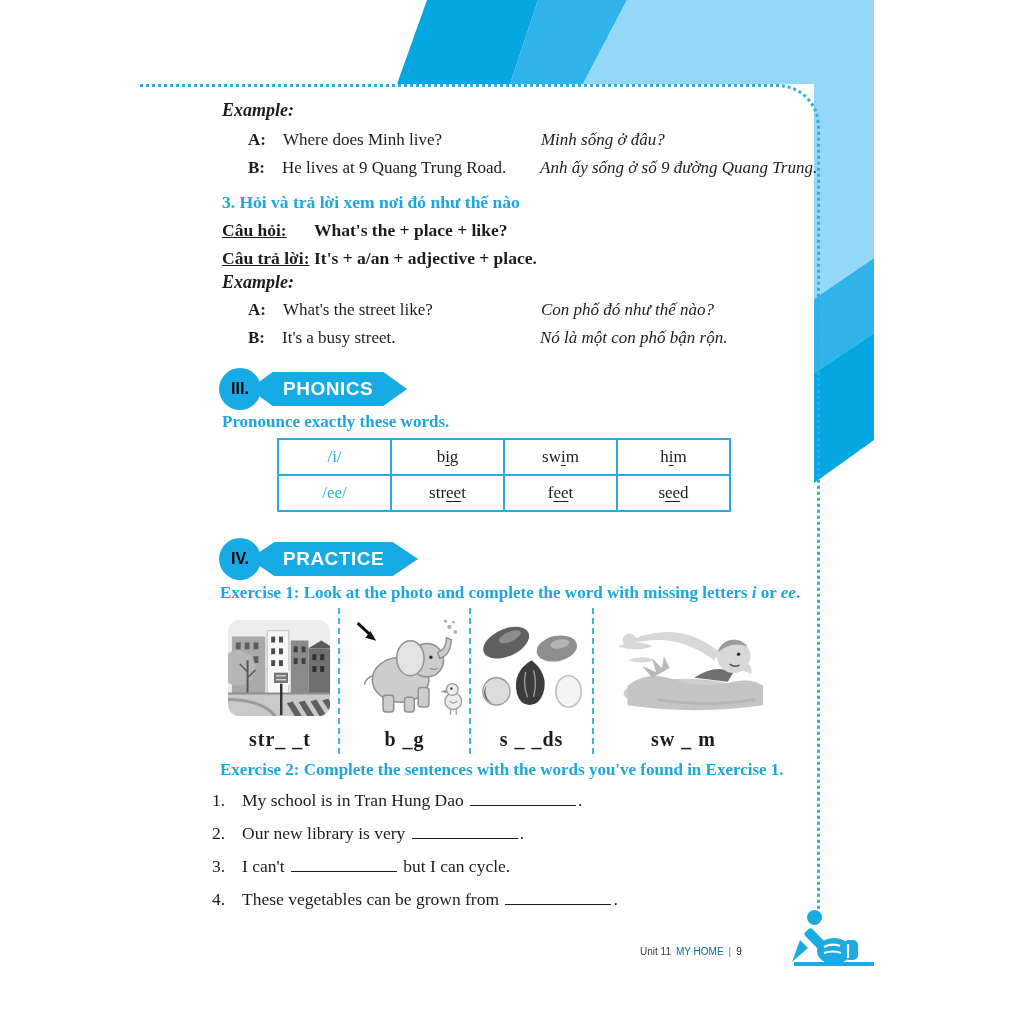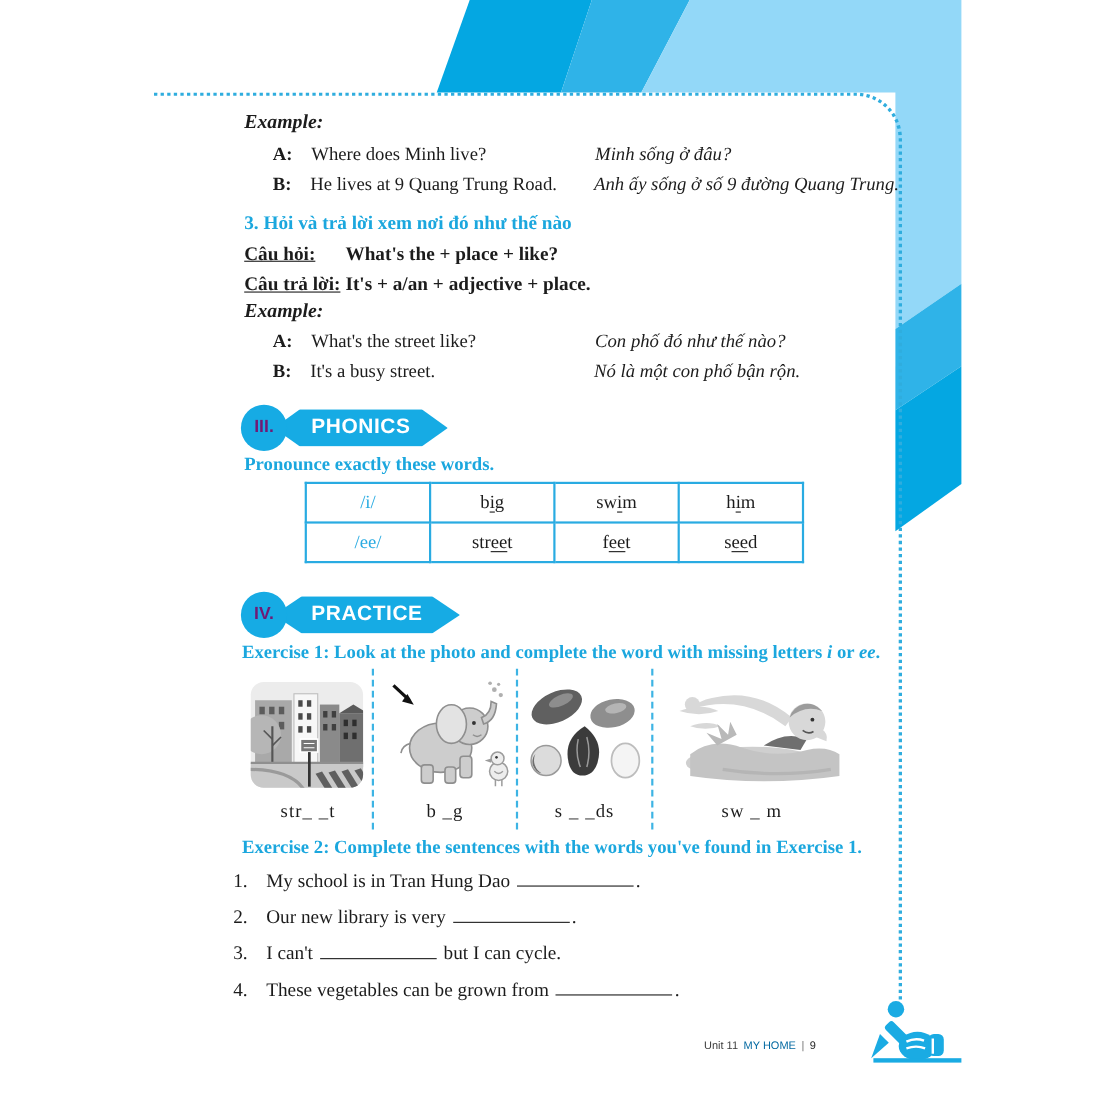--- a/index.html
+++ b/index.html
@@ -25,21 +25,21 @@
   .ex-row{position:absolute;left:248px;display:flex;align-items:baseline;font-size:17px;}
   .speaker{font-weight:bold;margin-right:5px;}
   .en-col{width:258px;margin-left:12px;}
   .vi-col{font-style:italic;}
   .sec-title{position:absolute;left:222px;font-weight:bold;font-size:17.5px;color:#1ba7de;}
   .qa-row{position:absolute;left:222px;display:flex;align-items:baseline;font-size:17.5px;font-weight:bold;}
   .qa-label{min-width:92px;text-decoration:underline;}
   
   .badge{position:absolute;left:219px;height:42px;display:flex;align-items:center;}
   .badge-circle{
-    width:42px;height:42px;border-radius:50%;background:#16abe4;color:#701a75;
+    width:42px;height:42px;border-radius:50%;background:#16abe4;color:#000000;
     font:bold 16px "Liberation Sans",sans-serif;display:flex;align-items:center;justify-content:center;
     z-index:2;flex:0 0 auto;
   }
   .badge-banner{
     margin-left:-12px;height:34px;display:flex;align-items:center;justify-content:center;
     background:#16abe4;color:#fff;font:bold 19px "Liberation Sans",sans-serif;letter-spacing:.5px;
     clip-path:polygon(0 50%,15% 0,85% 0,100% 50%,85% 100%,15% 100%);
     padding:0 34px;
   }
   .cyan-heading{position:absolute;left:220px;font-weight:bold;font-size:17px;color:#1ba7de;}
@@ -52,21 +52,21 @@
     width:111px;height:34px;border:2px solid #29abe2;text-align:center;vertical-align:middle;
     font-size:17px;padding:0;
   }
   .sound-cell{color:#29abe2;}
   .ul{text-decoration:underline;text-underline-offset:3px;}
   
   .ex1-grid{position:absolute;left:222px;top:608px;display:flex;height:146px;}
   .ex1-cell{display:flex;flex-direction:column;align-items:center;}
   .ex1-cell.sep{border-right:2px dashed #3db4e4;}
   .img-box{flex:1;display:flex;align-items:center;justify-content:center;width:100%;}
-  .word-hint{height:26px;font-size:17px;letter-spacing:1px;}
+  .word-hint{height:26px;font-size:20px;letter-spacing:1px;font-weight:bold;}
   
   .ex2-list{position:absolute;left:212px;top:790px;font-size:17.5px;}
   .ex2-item{margin-bottom:12px;line-height:21px;}
   .ex2-num{display:inline-block;width:30px;}
   .blank{
     display:inline-block;width:106px;height:13px;border-bottom:1.5px solid #1c1c1c;
     margin:0 2px;vertical-align:baseline;
   }
   
   .footer{

